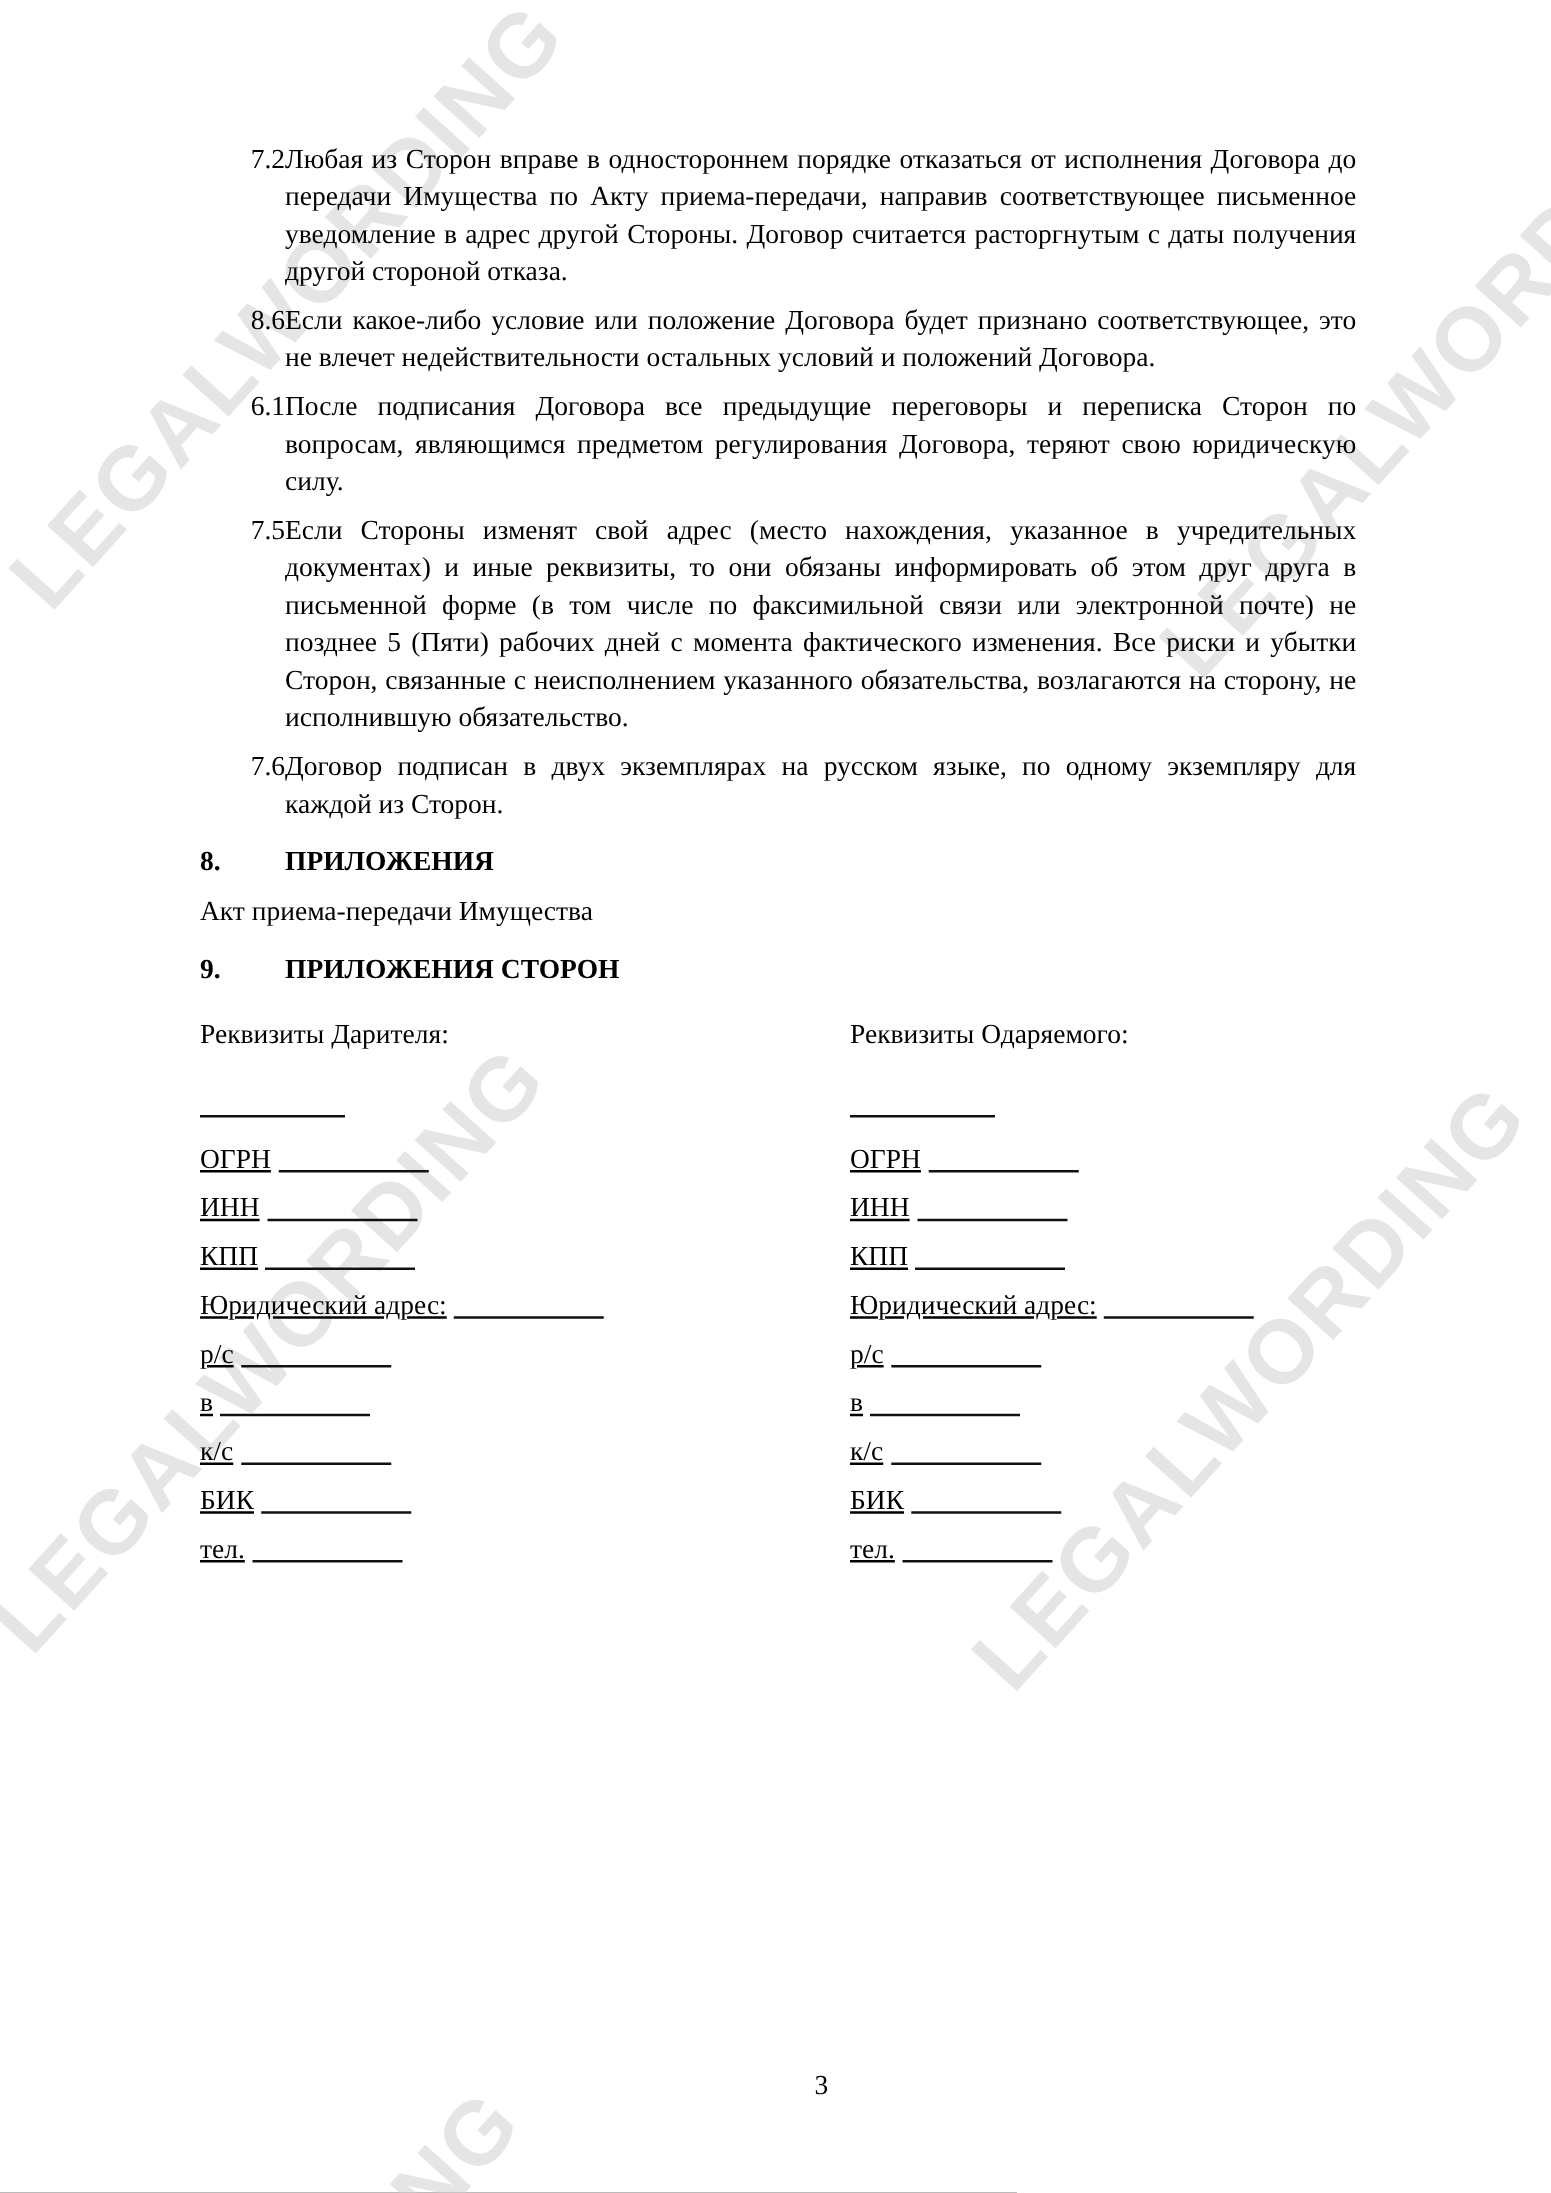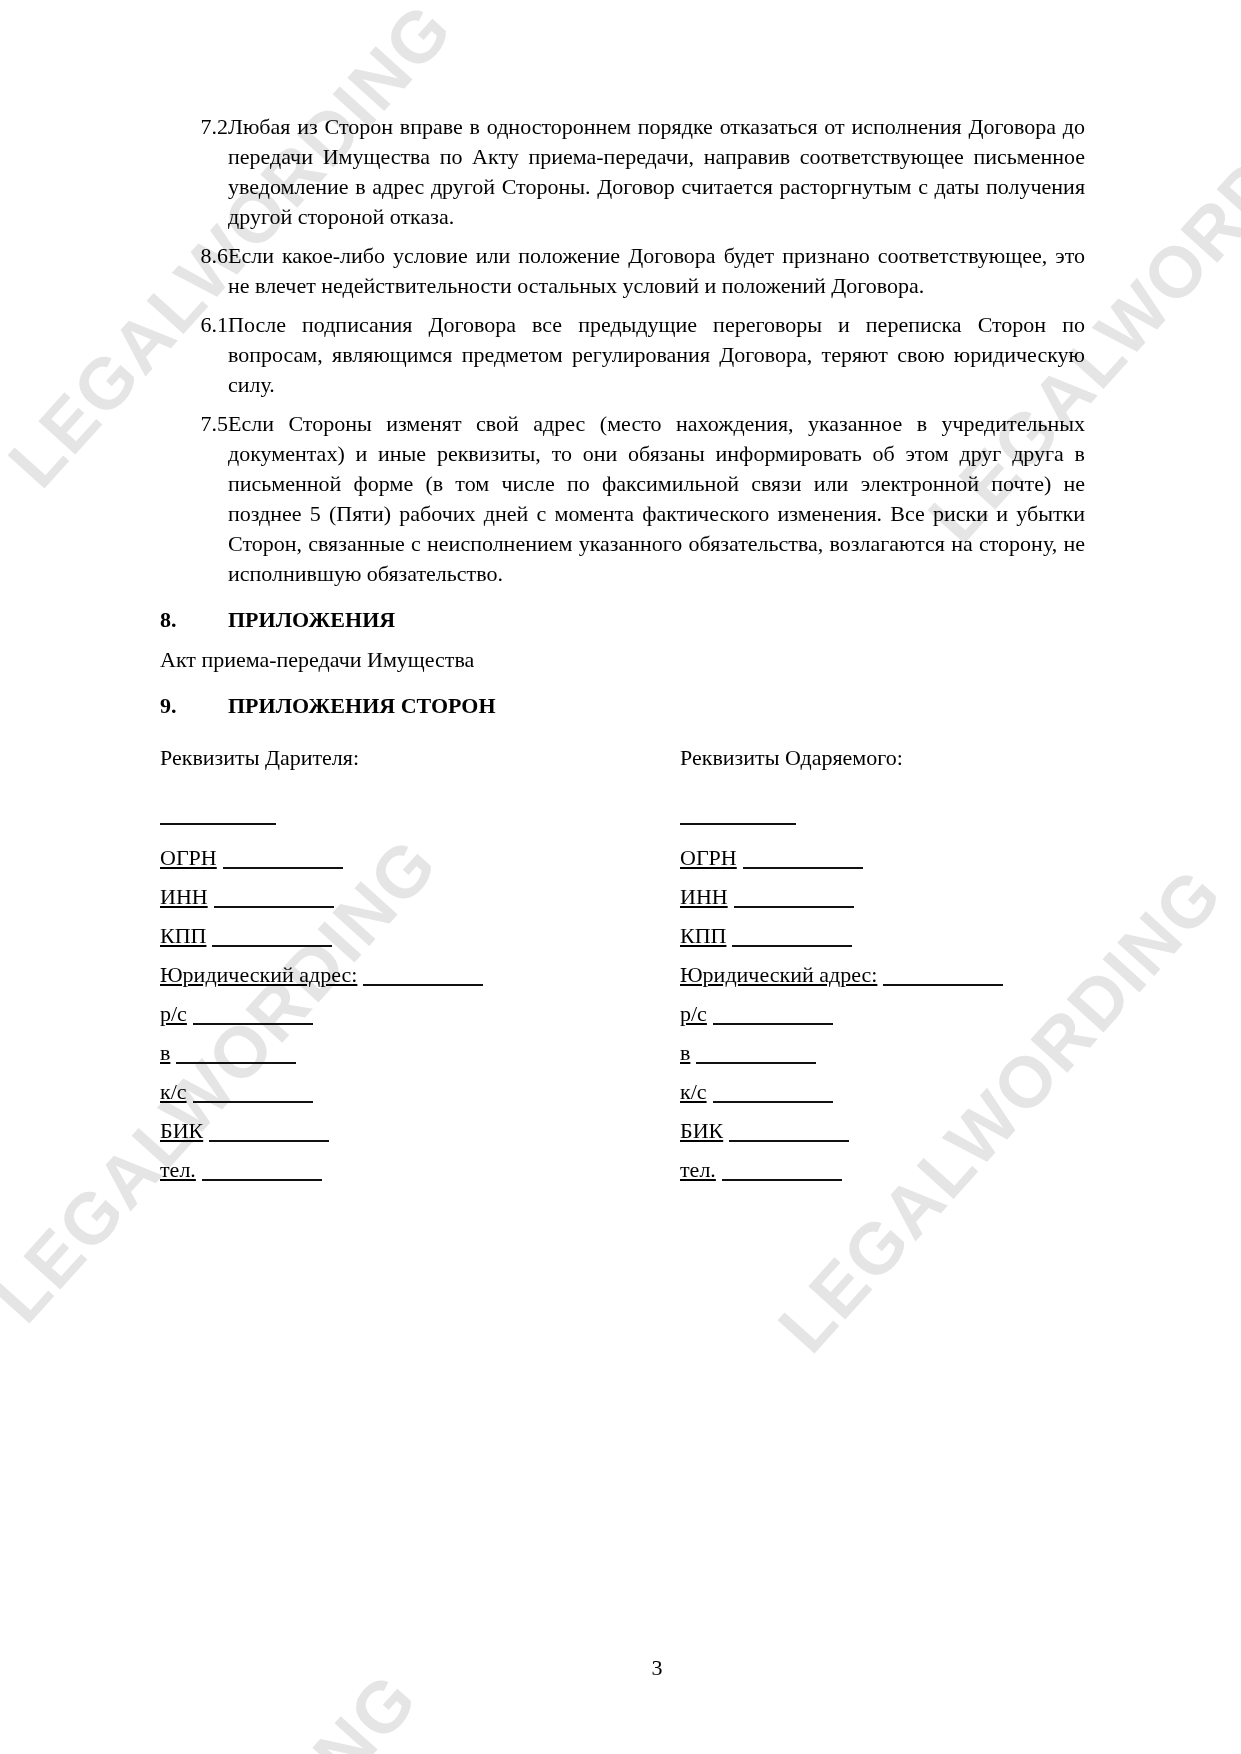--- a/index.html
+++ b/index.html
@@ -94,20 +94,24 @@
     <div class="clause">
       <div class="clause-num">6.1</div>
       <div class="clause-body">После подписания Договора все предыдущие переговоры и переписка Сторон по вопросам, являющимся предметом регулирования Договора, теряют свою юридическую силу.</div>
     </div>
 
     <div class="clause">
       <div class="clause-num">7.5</div>
       <div class="clause-body">Если Стороны изменят свой адрес (место нахождения, указанное в учредительных документах) и иные реквизиты, то они обязаны информировать об этом друг друга в письменной форме (в том числе по факсимильной связи или электронной почте) не позднее 5 (Пяти) рабочих дней с момента фактического изменения. Все риски и убытки Сторон, связанные с неисполнением указанного обязательства, возлагаются на сторону, не исполнившую обязательство.</div>
     </div>
 
+    <div class="clause">
+      <div class="clause-num">7.6</div>
+      <div class="clause-body">Договор подписан в двух экземплярах на русском языке, по одному экземпляру для каждой из Сторон.</div>
+    </div>
 
 
     <div class="sec-heading">
       <div class="sec-num">8.</div>
       <div>ПРИЛОЖЕНИЯ</div>
     </div>
 
     <div class="appendix-line">Акт приема-передачи Имущества</div>
 
     <div class="sec-heading">

